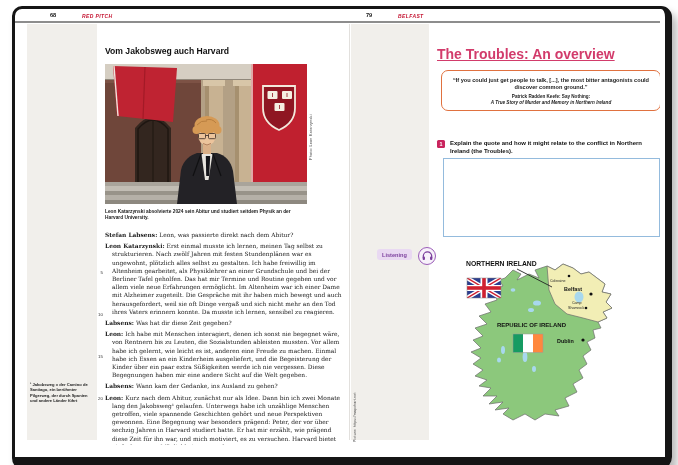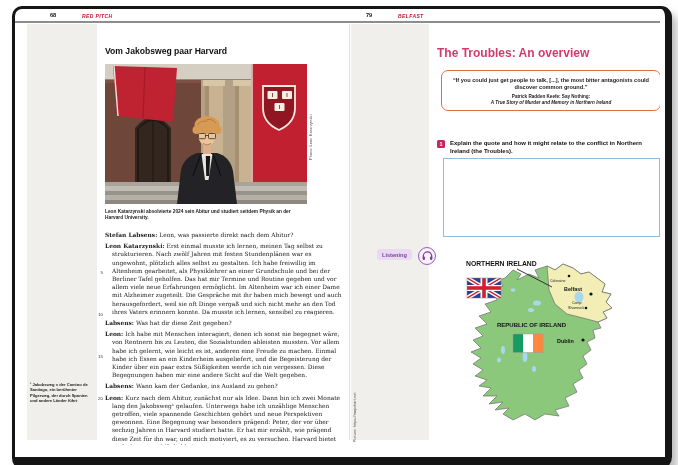--- a/index.html
+++ b/index.html
@@ -8,21 +8,21 @@
   .frame{position:absolute;left:12px;top:6px;width:650px;height:448px;border-style:solid;border-color:#151515;
          border-width:3px 7px 13px 3px;border-radius:10px 11px 13px 12px;pointer-events:none;
          box-shadow:5px 7px 9px rgba(0,0,0,0.28);}
   .abs{position:absolute;}
   .pagenum{font-size:5.6px;font-weight:bold;color:#111;}
   .chapter{font-size:5px;font-weight:bold;font-style:italic;color:#c41330;letter-spacing:.4px;}
   .rule{position:absolute;left:0;top:13px;width:646px;height:2.4px;background:#8d8d8d;}
   .sidebar{background:#f1efeb;}
   .gutter{position:absolute;left:335px;top:16px;width:1px;height:416px;background:#e2e0dd;}
   h1.ltitle{margin:0;font-size:8.6px;font-weight:bold;color:#101010;}
-  h1.rtitle{margin:0;font-size:12px;font-weight:bold;color:#d23b6b;}
+  h1.rtitle{margin:0;font-size:14px;font-weight:bold;color:#d23b6b;text-decoration:underline;}
   .caption{font-size:4.8px;line-height:6px;font-weight:bold;color:#222;}
   .credit-v{writing-mode:vertical-rl;transform:rotate(180deg);font-size:3.8px;color:#444;letter-spacing:.2px;}
   .iv{font-family:"DejaVu Serif",serif;font-size:5.9px;line-height:8.2px;color:#1a1a1a;width:242px;}
   .iv p{margin:0 0 3px 0;padding-left:7px;text-indent:-7px;}
   .iv .sp{font-weight:bold;margin-right:2px;}
   .lnum{position:absolute;left:-11px;width:9px;text-align:right;font-family:"Liberation Sans",sans-serif;
         font-size:4.4px;color:#333;}
   .footnote{font-size:4.1px;line-height:5.4px;font-weight:bold;color:#222;}
   .quotebox{border:1.3px solid #e0713f;border-radius:7px;background:#fff;padding:6px 10px 5px 10px;text-align:center;}
   .quotetext{font-size:5.6px;line-height:7px;font-weight:bold;color:#222;margin:0;}
@@ -46,21 +46,21 @@
     <span class="abs pagenum" style="left:36px;top:4px;">68</span>
     <span class="abs chapter" style="left:68px;top:4.5px;">RED PITCH</span>
     <span class="abs pagenum" style="left:352px;top:4px;">79</span>
     <span class="abs chapter" style="left:384px;top:4.5px;">BELFAST</span>
     <div class="rule"></div>
 
     <div class="abs sidebar" style="left:13px;top:16px;width:70px;height:416px;"></div>
     <div class="abs sidebar" style="left:337px;top:16px;width:78px;height:416px;"></div>
     <div class="gutter"></div>
 
-    <h1 class="abs ltitle" style="left:91px;top:38px;">Vom Jakobsweg paar Harvard</h1>
+    <h1 class="abs ltitle" style="left:91px;top:38px;">Vom Jakobsweg auch Harvard</h1>
 
     <svg class="abs" style="left:91px;top:56px;" width="202" height="140" viewBox="0 0 202 140">
       <rect x="0" y="0" width="202" height="140" fill="#c4bbae"></rect>
       <rect x="0" y="0" width="202" height="16" fill="#d5cec2"></rect>
       <rect x="0" y="15" width="202" height="1.4" fill="#8f877a"></rect>
 
       <rect x="0" y="16" width="96" height="104" fill="#6f463a"></rect>
       <rect x="0" y="16" width="96" height="3" fill="#7d5245"></rect>
       <path d="M30,118 V64 q18,-22 36,0 V118 Z" fill="#33261f"></path>
       <path d="M33,118 V65 q15,-18 30,0 V118" fill="none" stroke="#1e1611" stroke-width="1.4"></path>

